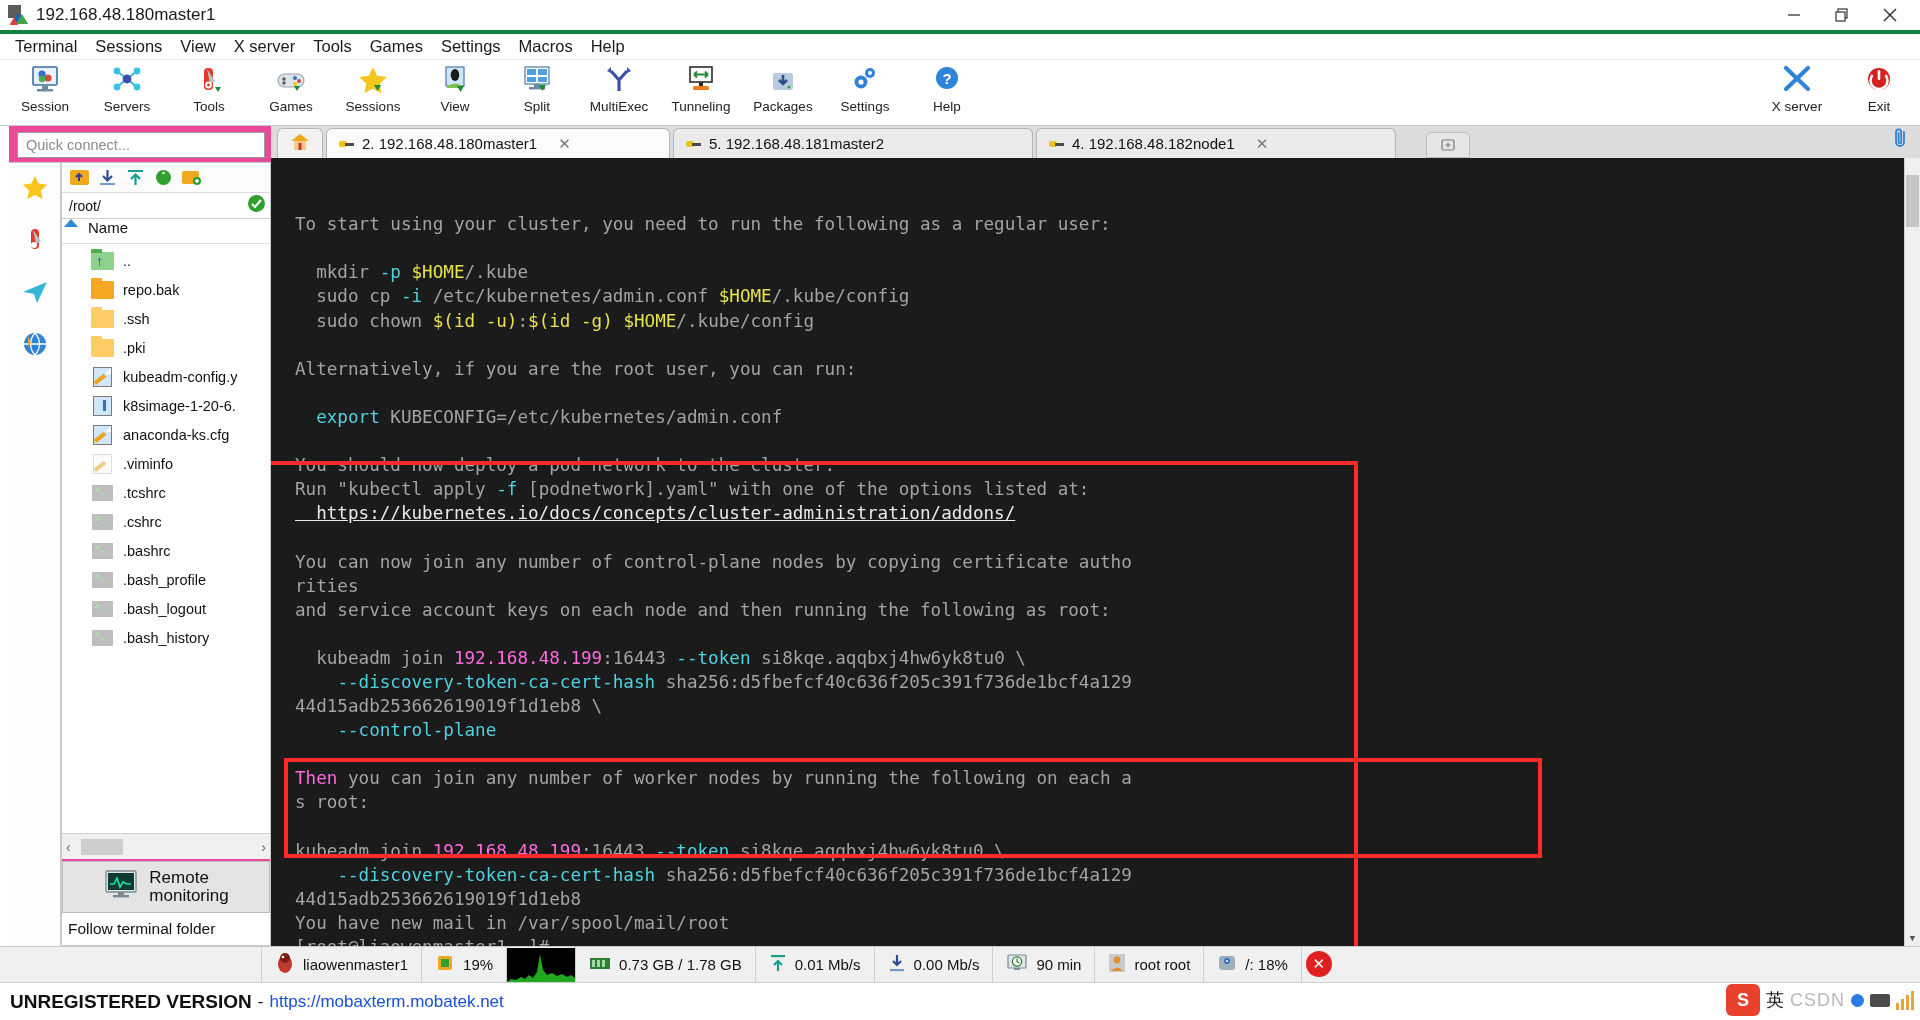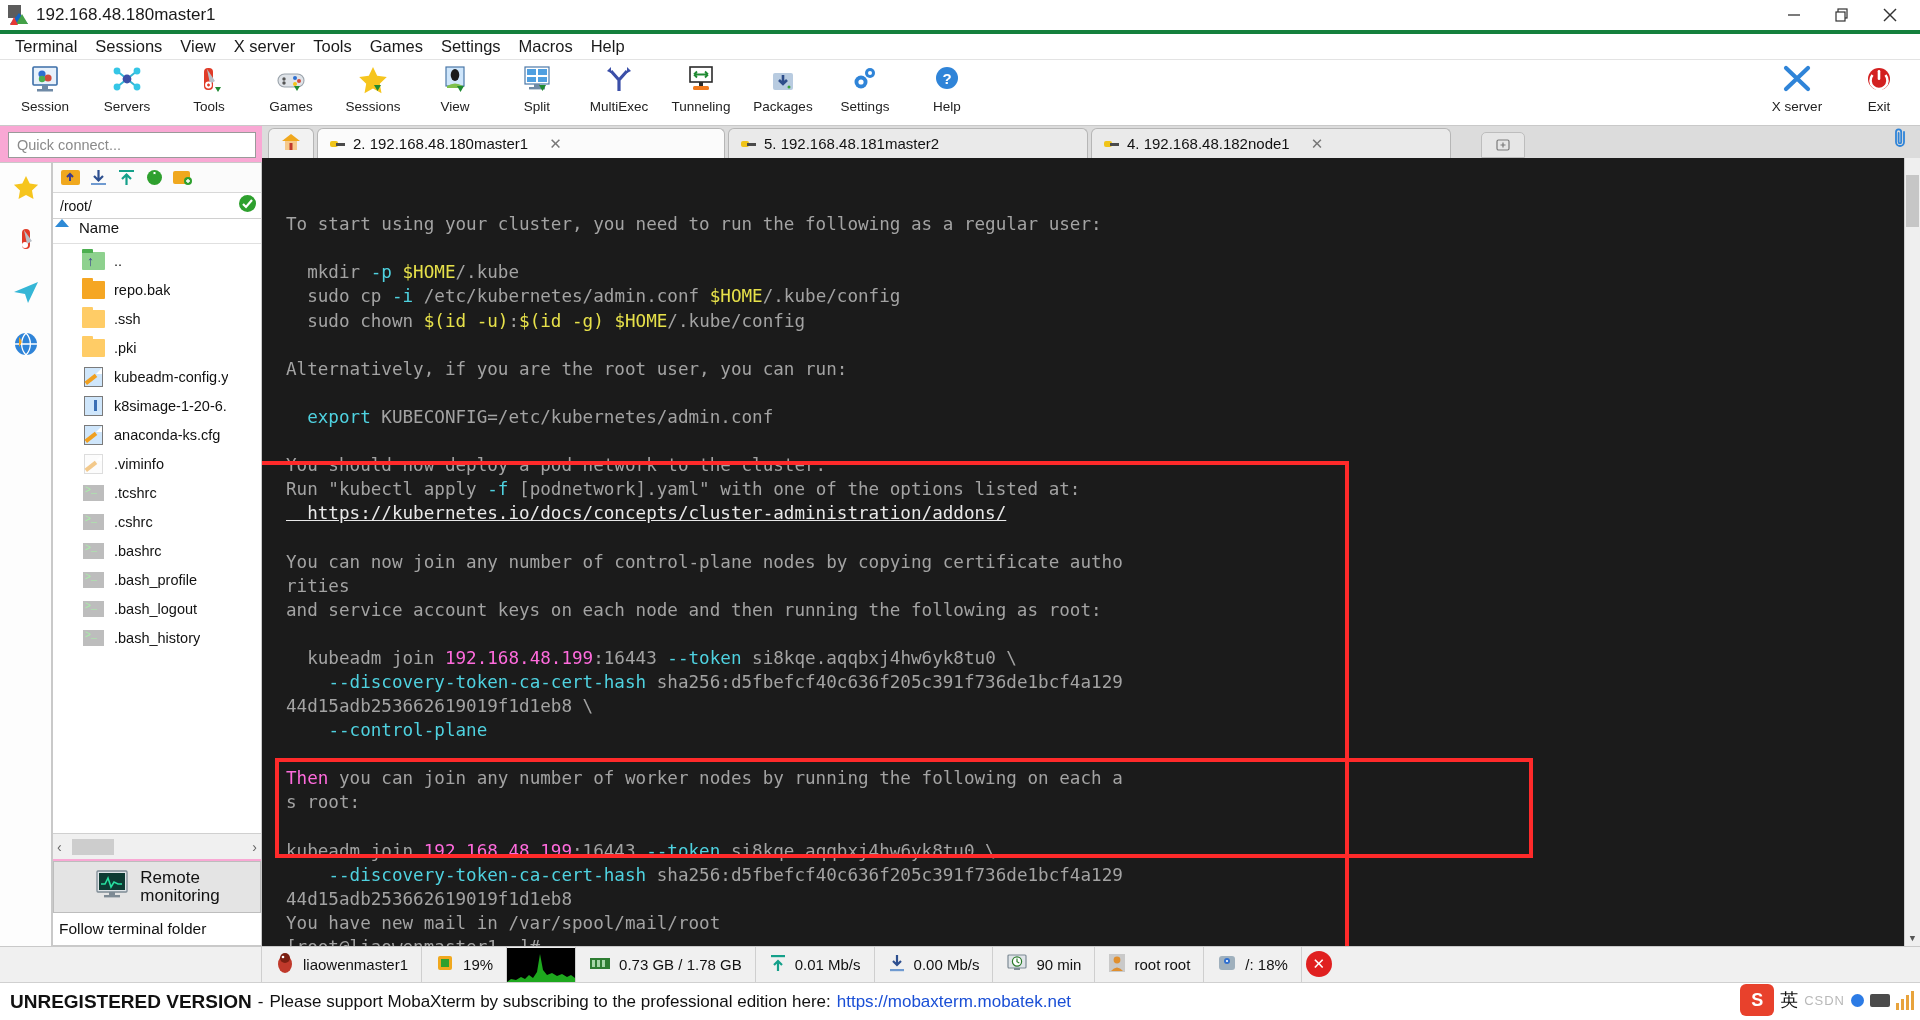--- a/index.html
+++ b/index.html
@@ -70,21 +70,21 @@
     padding-top: 3px;
   }
   .tbtn .glyph { height: 34px; display:flex; align-items:center; justify-content:center; }
   .tbtn .lbl { font-size: 13.5px; color: #222; margin-top: 2px; white-space: nowrap; }
   .toolbar .tb-right { position: absolute; right: 0; top: 0; display: flex; }
 
   
   .body { flex: 1 1 auto; display: flex; min-height: 0; }
 
   
-  .leftcol { width: 262px; flex: 0 0 262px; display: flex; flex-direction: column; background:#f9a8d4; }
+  .leftcol { width: 262px; flex: 0 0 262px; display: flex; flex-direction: column; background:#ec4899;margin-left:9px; }
   .quickconnect {
     margin: 6px 6px 4px 8px; height: 26px;
     border: 1px solid #9a9a9a; background: #fff;
     display: flex; align-items: center; padding-left: 8px;
     font-size: 14.5px; color: #8a8a8a;
   }
   .leftpanes { flex: 1 1 auto; display: flex; min-height: 0; }
   .vstrip {
     width: 52px; flex: 0 0 52px;
     border-right: 1px solid #c9c9c9; border-top: 1px solid #c9c9c9;
@@ -220,21 +220,21 @@
   .footer .url { font-size: 17px; color: #1a4fd6; }
 
   
   .ime {
     position: absolute; right: 0; bottom: 0px; height: 40px;
     display: flex; align-items: center; gap: 6px; padding: 0 6px;
   }
   .ime .sg { width: 34px; height: 32px; background:#e8412c; border-radius:6px; color:#fff;
              display:flex;align-items:center;justify-content:center;font-size:18px;font-weight:bold;}
   .ime .yi { font-size: 18px; color:#111; }
-  .ime .csdn { font-size: 13px; color:#b9b9b9; letter-spacing:1px; }
+  .ime .csdn { font-size: 18px; color:#b9b9b9; letter-spacing:1px; }
   .ime .dot { width:13px;height:13px;border-radius:50%;background:#2c7be5;}
   .ime .kb { width:20px;height:13px;background:#4b4b4b;border-radius:2px;}
   .ime .bars { display:flex; gap:2px; align-items:flex-end; }
   .ime .bars i { width:3px; background:#e8a33c; display:block;}
 </style>
 </head>
 <body>
 
 <div class="app">
 
@@ -673,21 +673,21 @@
         <div class="hometab">
           <span>
             <svg width="20" height="20" viewBox="0 0 20 20">
               <path d="M10 2 L19 9 H1 z" fill="#f0a81e"></path>
               <rect x="4" y="9" width="12" height="9" fill="#f6c98a"></rect>
               <rect x="8.5" y="11" width="3" height="7" fill="#c0392b"></rect>
             </svg>
           </span>
         </div>
 
-        <div class="tab active" style="width:408px;">
+        <div class="tab active" style="width:344px;">
           <span class="tab-key"></span>
           <span class="tlabel">2. 192.168.48.180master1</span>
           <span class="tclose">✕</span>
         </div>
 
         <div class="tab" style="width:360px;">
           <span class="tab-key"></span>
           <span class="tlabel">5. 192.168.48.181master2</span>
         </div>
 
@@ -827,21 +827,20 @@
       <span>/: 18%</span>
     </div>
 
 
     <div class="closebtn">✕</div>
   </div>
 
   <div class="footer">
     <span class="unreg">UNREGISTERED VERSION</span>
     <span class="dash">-</span>
-    <span class="msg">Please support MobaXterm by subscribing to the professional edition here:</span>
     <span class="url">https://mobaxterm.mobatek.net</span>
   </div>
 
   <div class="ime">
     <span class="sg">S</span>
     <span class="yi">英</span>
     <span class="csdn">CSDN</span>
     <span class="dot"></span>
     <span class="kb"></span>
     <span class="bars">

